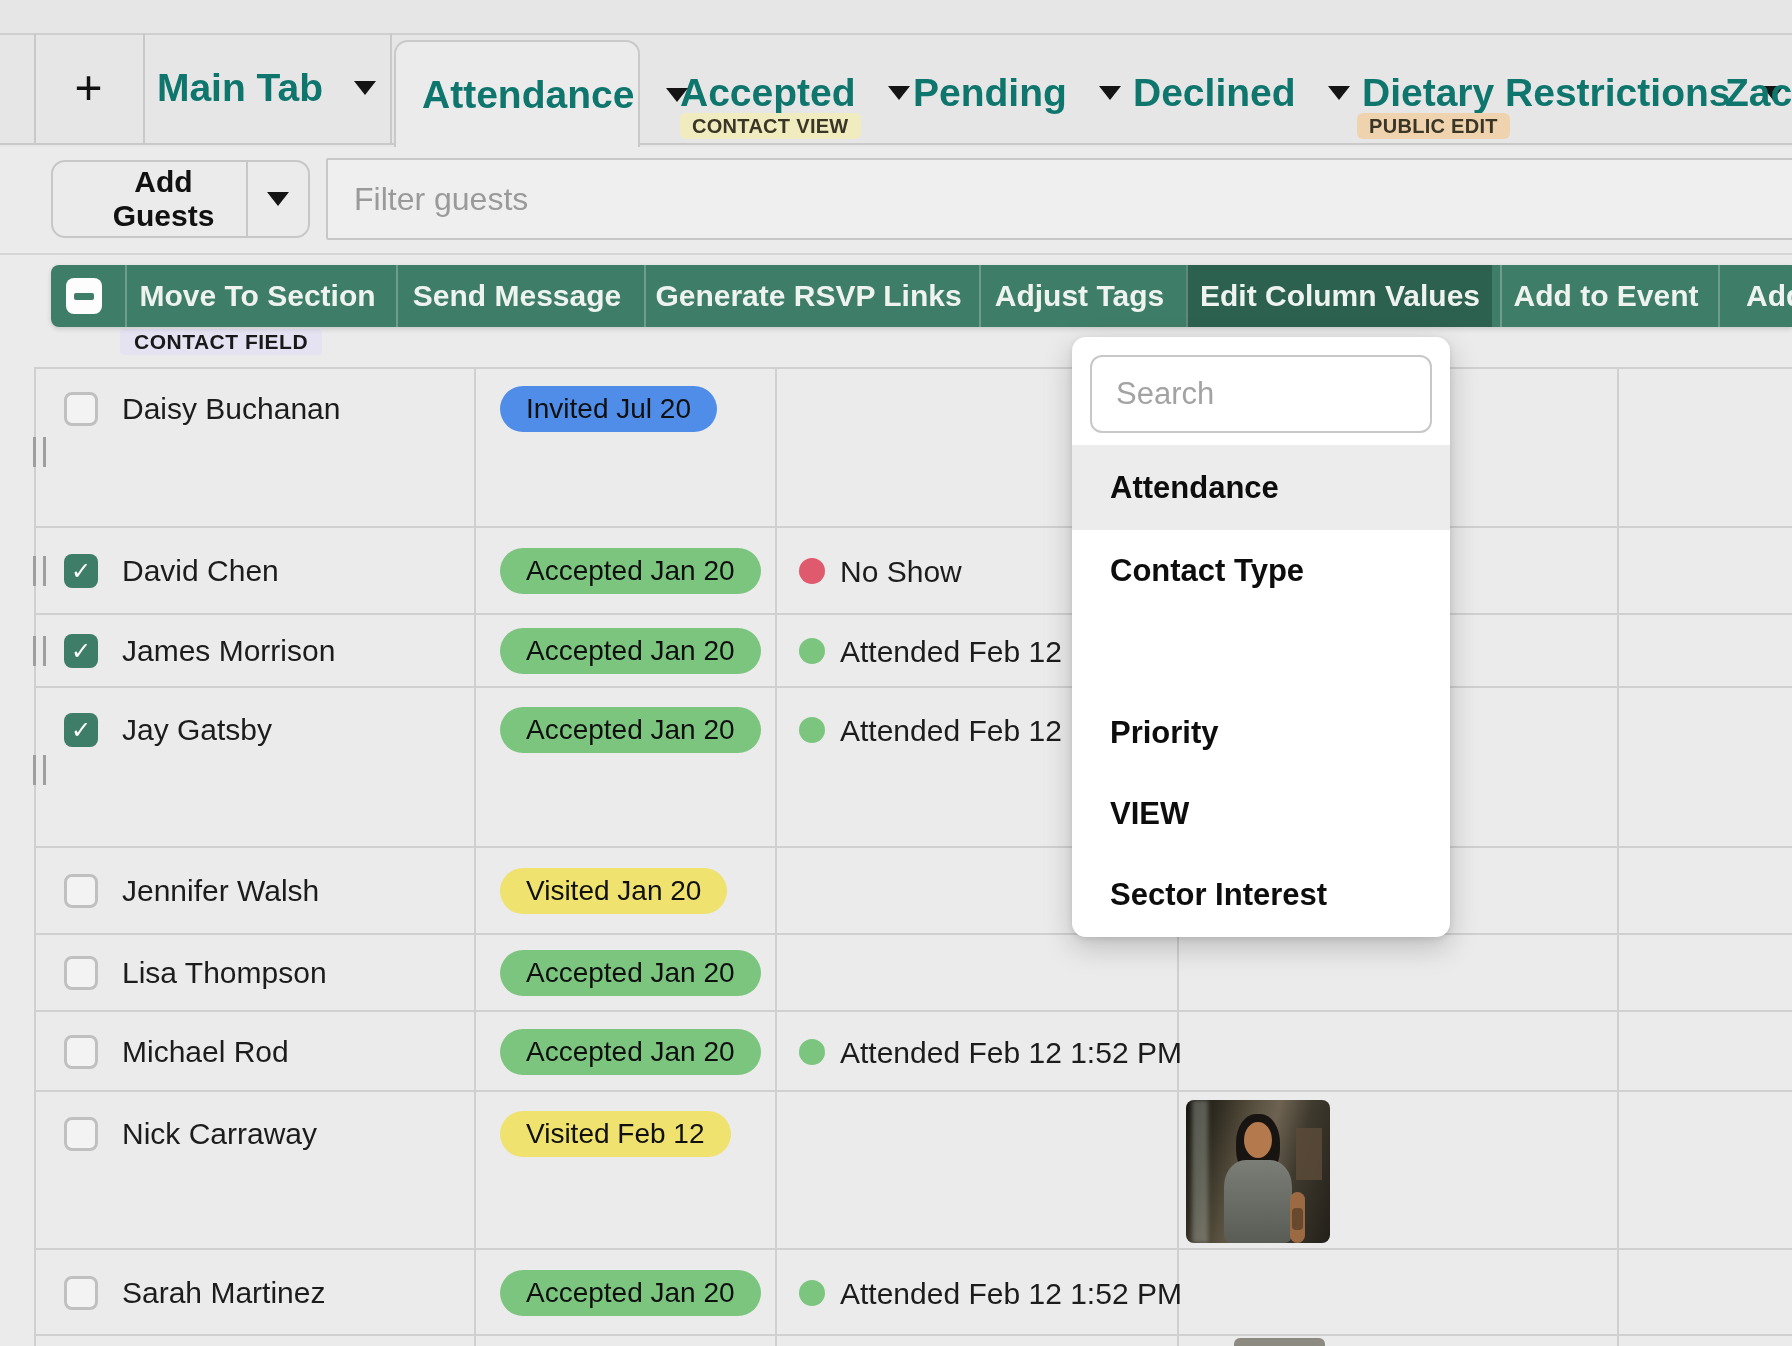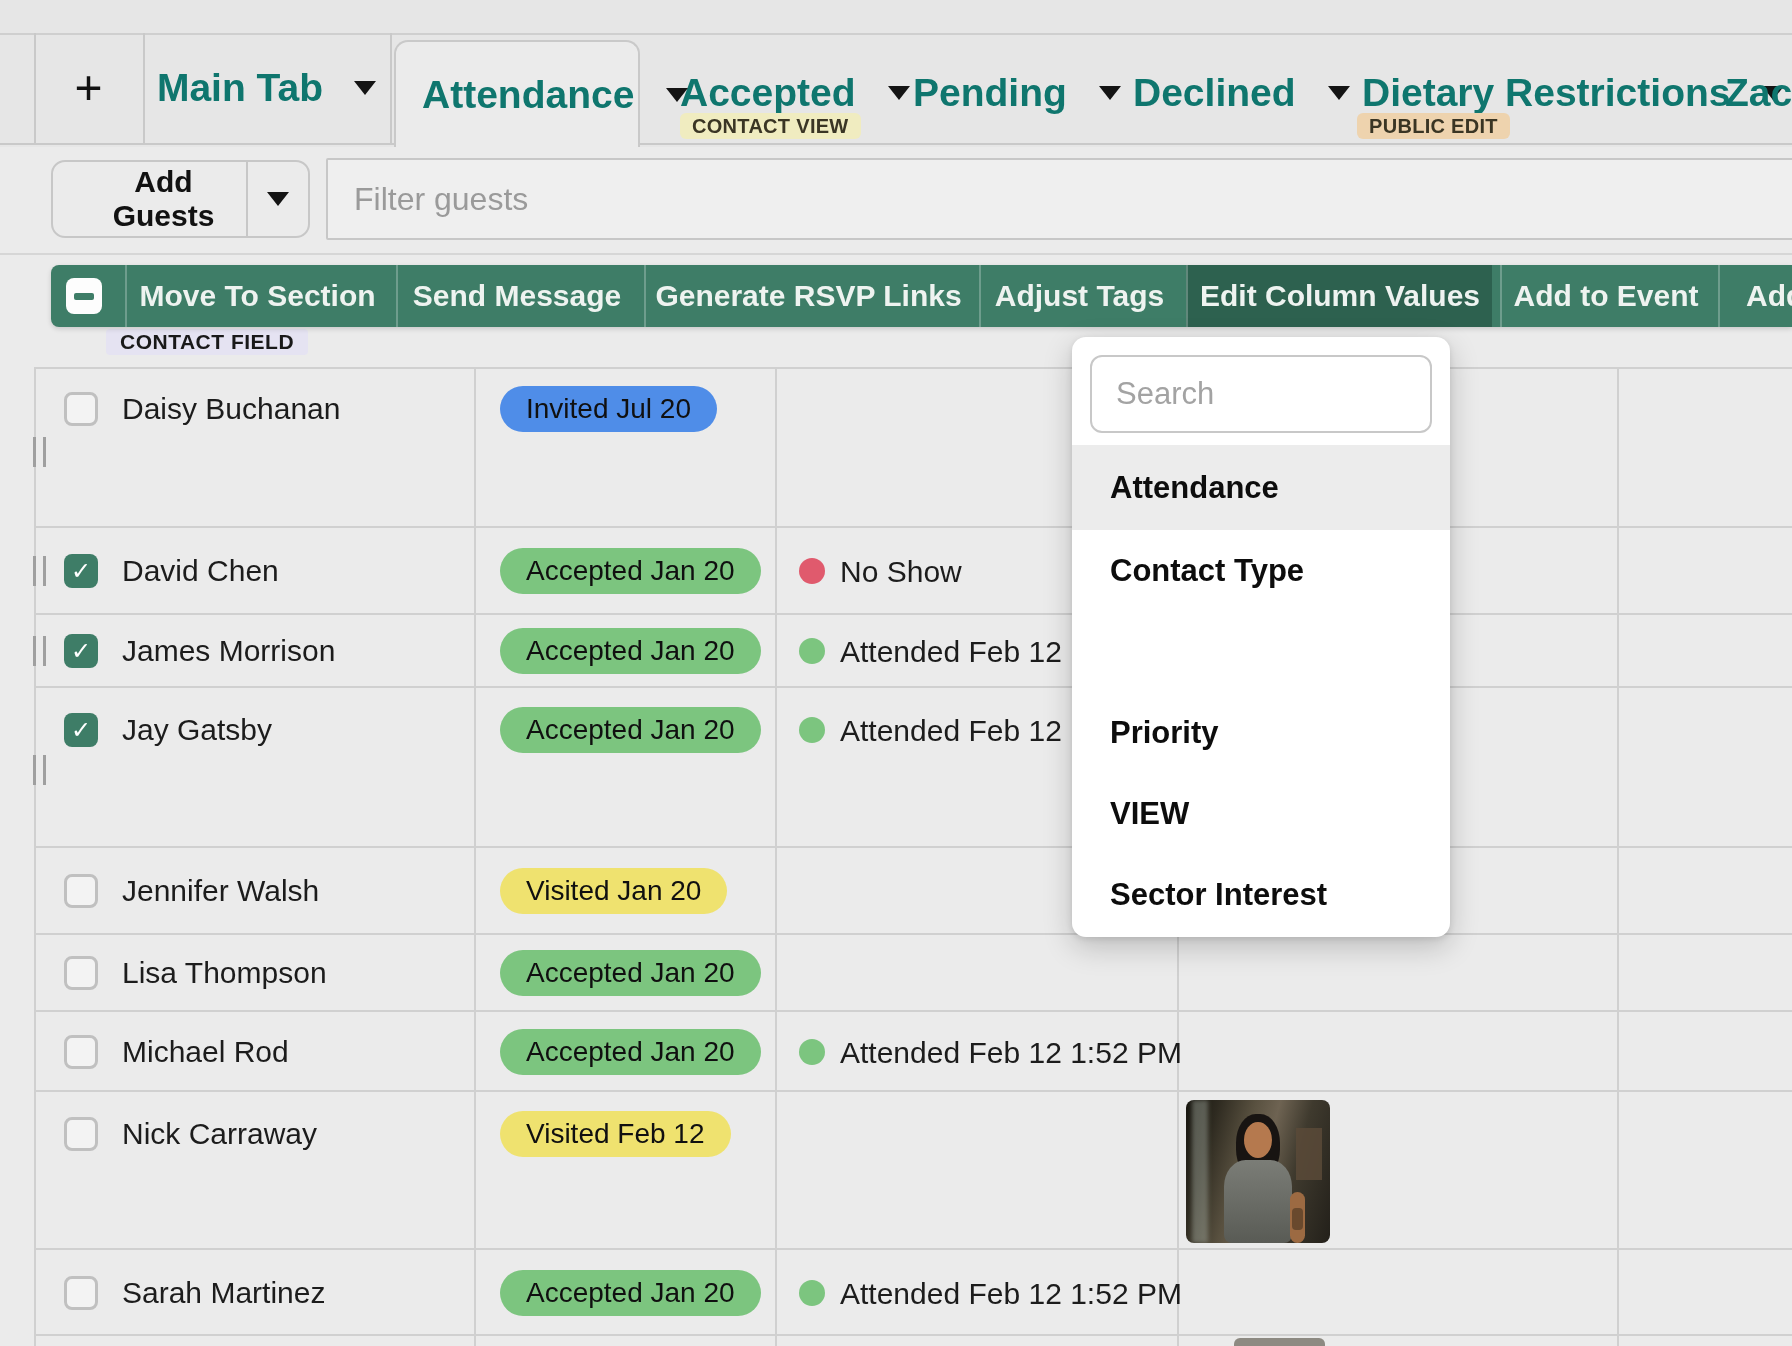--- a/index.html
+++ b/index.html
@@ -61,21 +61,21 @@
     display:flex;align-items:center;justify-content:center;box-sizing:border-box;
     font-size:30px;font-weight:bold;color:#eef3f0;white-space:nowrap;
   }
   .tcell + .tcell{border-left:2px solid rgba(255,255,255,0.25);}
   .tcell.active{background:#2d614f;}
   .tcell.clip{justify-content:flex-start;padding-left:26px;overflow:hidden;}
   .tchk{width:36px;height:36px;background:#fdfdfd;border-radius:8px;position:relative;}
   .tchk .bar{position:absolute;left:8px;top:15px;width:20px;height:7px;background:#3e7d67;border-radius:2px;}
   
   .contact-field{
-    position:absolute;left:106px;top:329px;height:26px;padding:0 14px;border-radius:4px;
+    position:absolute;left:120px;top:329px;height:26px;padding:0 14px;border-radius:4px;
     background:#e5e3f2;display:flex;align-items:center;
     font-size:21px;font-weight:bold;color:#191919;letter-spacing:.5px;z-index:5;white-space:nowrap;
   }
   
   .table{position:absolute;left:0;top:367px;width:1792px;height:979px;}
   .t-top{position:absolute;left:34px;top:0;right:0;height:2px;background:#d0d0d0;}
   .t-leftedge{position:absolute;left:34px;top:0;bottom:0;width:2px;background:#d0d0d0;}
   .colline{position:absolute;top:0;bottom:0;width:2px;background:#d0d0d0;}
   .row{position:absolute;left:0;width:1792px;}
   .rowline{position:absolute;left:34px;right:0;bottom:0;height:2px;background:#d0d0d0;}

